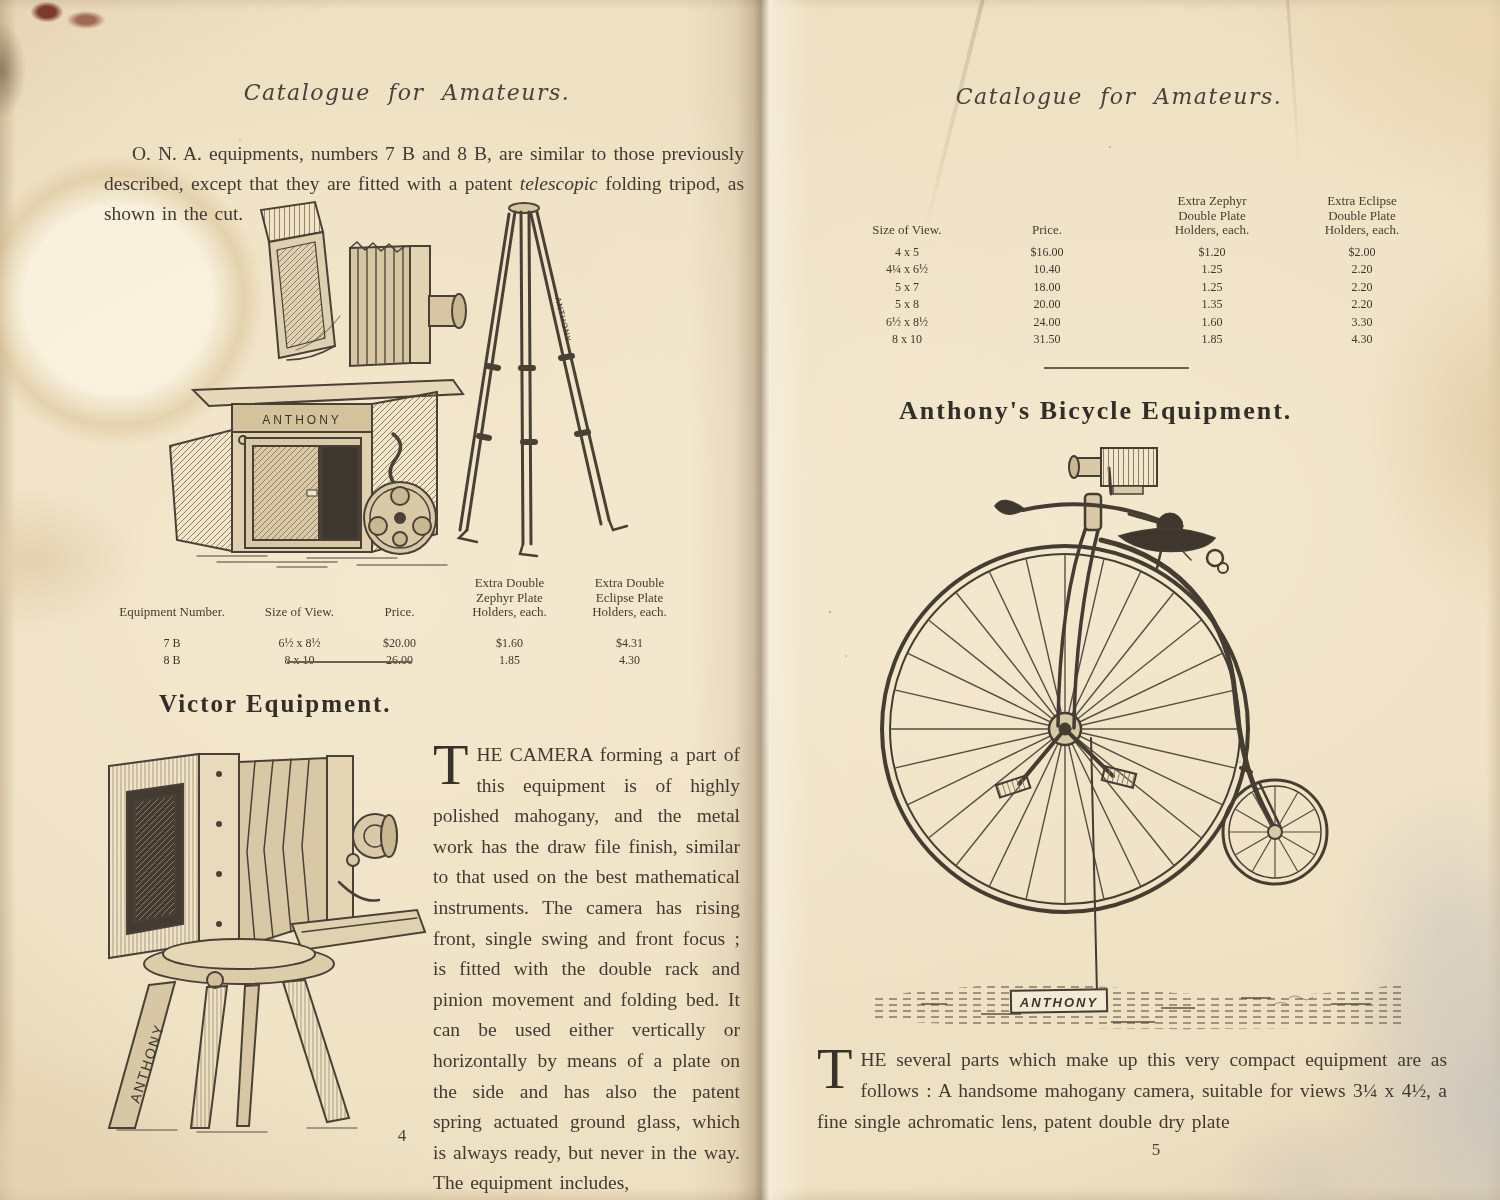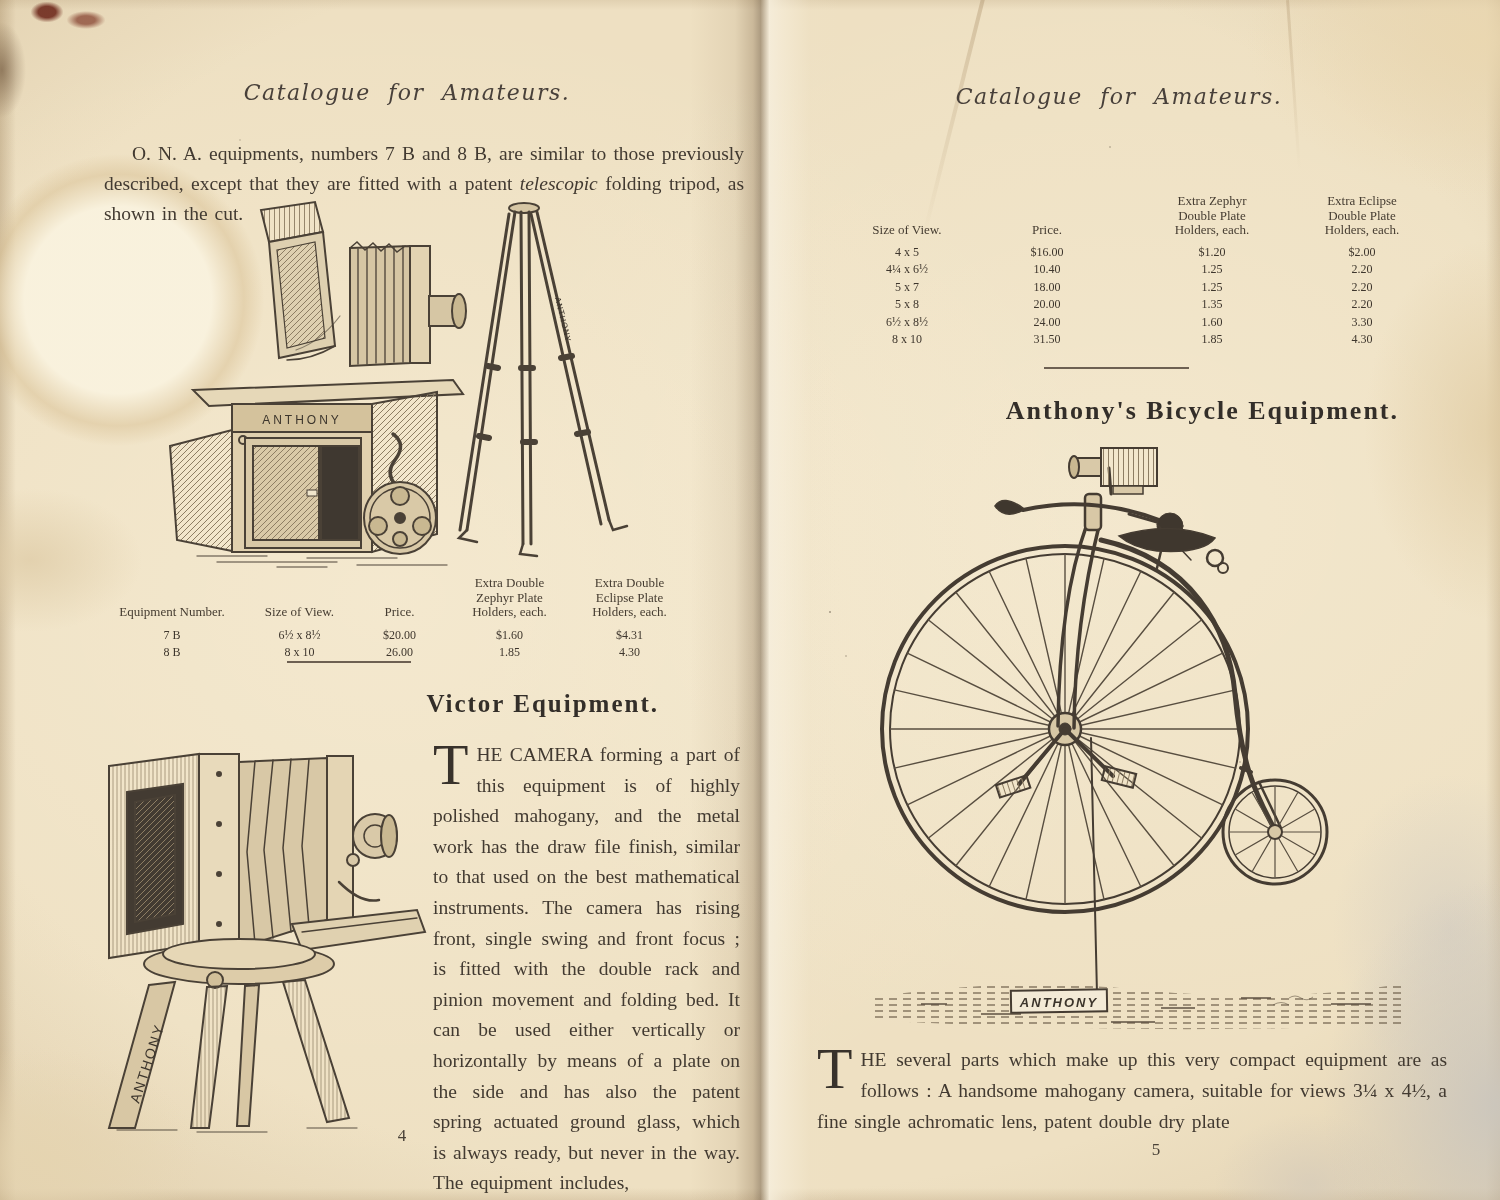--- a/index.html
+++ b/index.html
@@ -41,21 +41,21 @@
       radial-gradient(circle 1.6px at 520px 1009px, rgba(70,58,45,.5), rgba(70,58,45,0) 70%),
       radial-gradient(circle 1.5px at 240px 140px, rgba(70,58,45,.45), rgba(70,58,45,0) 70%),
       radial-gradient(circle 2px at 1240px 762px, rgba(70,58,45,.4), rgba(70,58,45,0) 70%);}
   .page{position:absolute;left:9px;top:0;width:1500px;height:1200px;}
   .pghead{position:absolute;font-family:"DejaVu Serif",serif;font-style:italic;font-size:22px;
     letter-spacing:1.5px;word-spacing:9px;color:#48403a;text-align:center;width:500px;}
   .para{position:absolute;font-size:19.5px;line-height:30px;text-align:justify;word-spacing:2px;}
   .indent{text-indent:28px;}
   .ital{font-style:italic;}
   .rule{position:absolute;height:2px;background:#6d6052;}
-  .sechead{position:absolute;text-align:right;font-weight:bold;color:#332e29;letter-spacing:2px;}
+  .sechead{position:absolute;text-align:left;font-weight:bold;color:#332e29;letter-spacing:2px;}
   .tbl{position:absolute;color:#3e362d;}
   .hdr{display:flex;align-items:flex-end;text-align:center;font-size:13px;line-height:14.5px;color:#453c31;}
   .hc{white-space:pre-line;}
   .trow{display:flex;text-align:center;font-size:12px;line-height:17.5px;}
   .lc1{width:150px}.lc2{width:105px}.lc3{width:95px}.lc4{width:125px}.lc5{width:115px}
   .rc1{width:120px}.rc2{width:160px}.rc3{width:170px}.rc4{width:130px}
   .dropcap{float:left;font-size:58px;line-height:46px;padding:2px 8px 0 0;color:#38322b;}
   .pgnum{position:absolute;font-size:17px;width:100px;text-align:center;color:#4a4238;}
   svg{position:absolute;overflow:visible;}
   svg text{font-family:"Liberation Sans",sans-serif;fill:#3c352c;}
@@ -159,21 +159,21 @@
         <div class="hc lc1">Equipment Number.</div>
         <div class="hc lc2">Size of View.</div>
         <div class="hc lc3">Price.</div>
         <div class="hc lc4">Extra Double
 Zephyr Plate
 Holders, each.</div>
         <div class="hc lc5">Extra Double
 Eclipse Plate
 Holders, each.</div>
       </div>
-      <div class="trow" style="margin-top:7px;">
+      <div class="trow" style="margin-top:15px;">
         <div class="lc1">7 B</div>
         <div class="lc2">6½ x 8½</div>
         <div class="lc3">$20.00</div>
         <div class="lc4">$1.60</div>
         <div class="lc5">$4.31</div>
       </div>
       <div class="trow">
         <div class="lc1">8 B</div>
         <div class="lc2">8  x 10</div>
         <div class="lc3">26.00</div>

